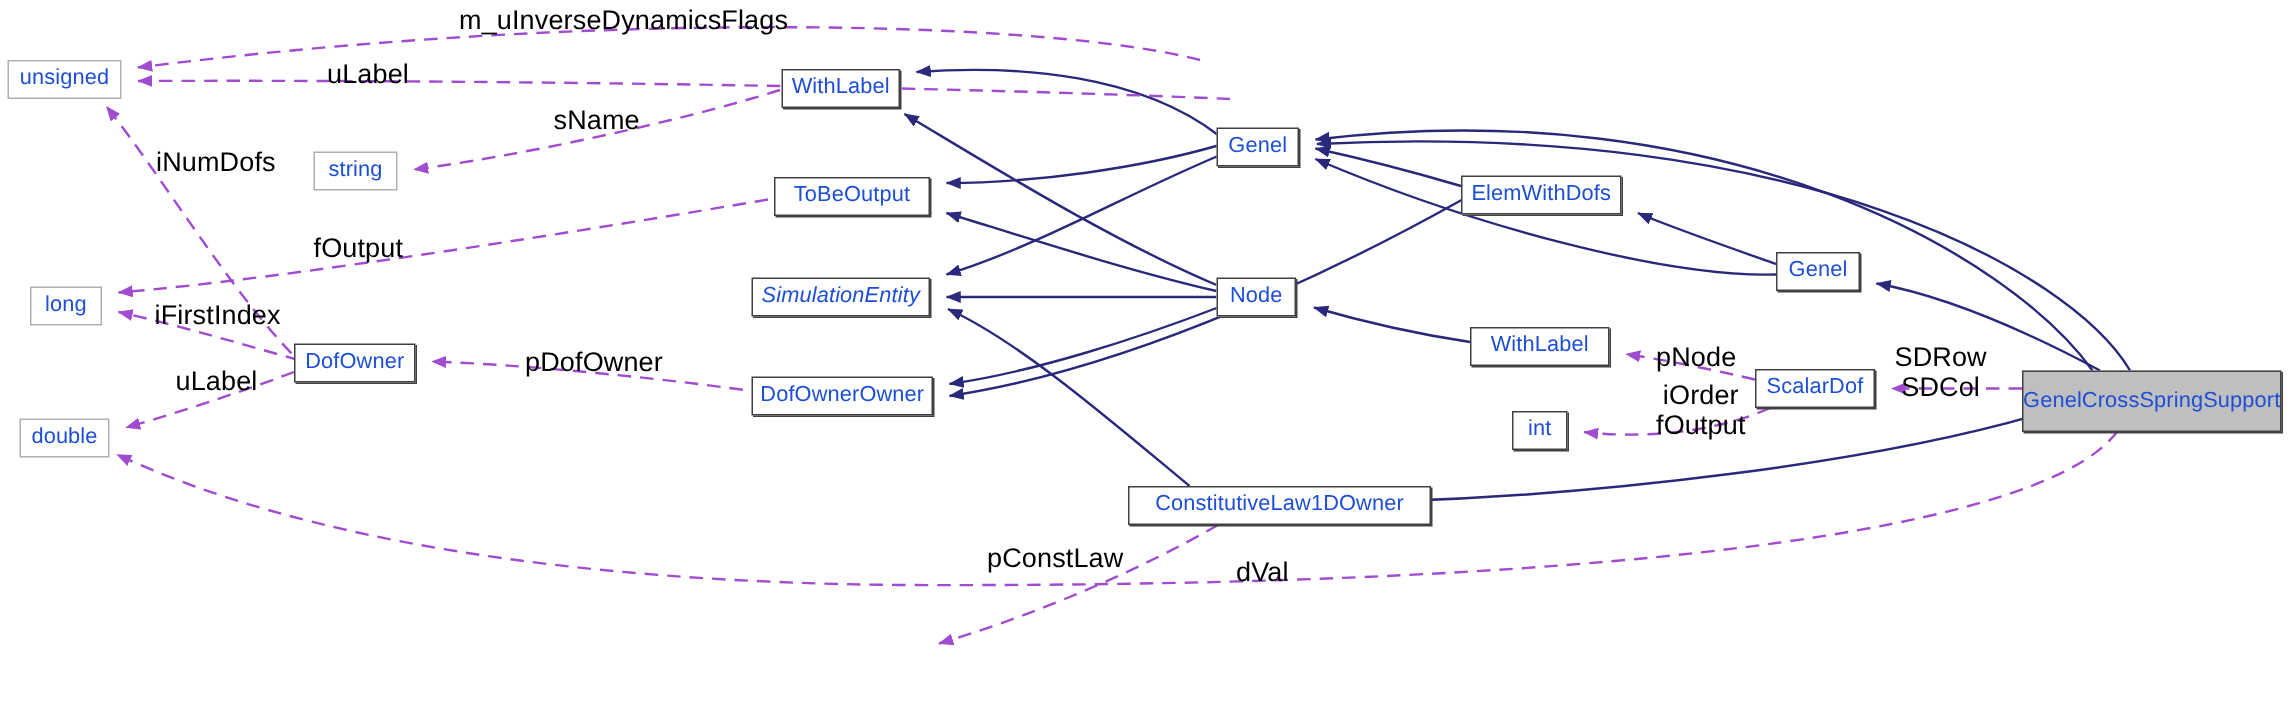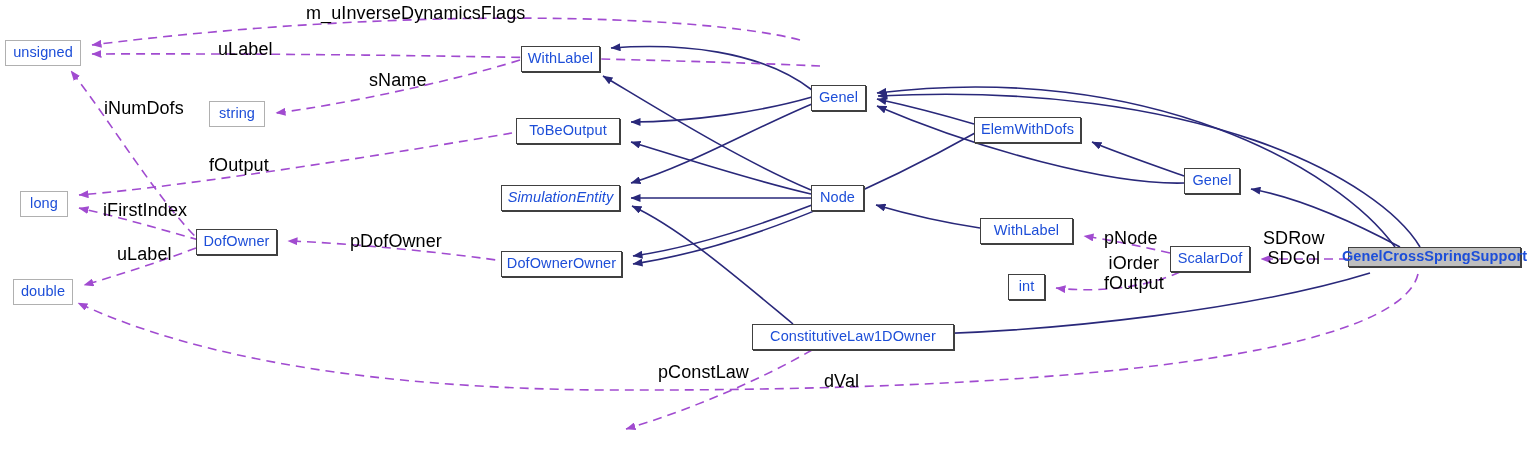--- a/index.html
+++ b/index.html
@@ -121,21 +121,21 @@
   <div class="node klass" style="left:501px; top:185px; width:119px; height:26px;font-style:italic;">SimulationEntity</div>
   <div class="node klass" style="left:501px; top:251px; width:121px; height:26px;">DofOwnerOwner</div>
   <div class="node klass" style="left:811px; top:85px;  width:55px;  height:26px;">Genel</div>
   <div class="node klass" style="left:811px; top:185px; width:53px;  height:26px;">Node</div>
   <div class="node klass" style="left:974px; top:117px; width:107px; height:26px;">ElemWithDofs</div>
   <div class="node klass" style="left:980px; top:218px; width:93px;  height:26px;">WithLabel</div>
   <div class="node klass" style="left:1008px;top:274px; width:37px;  height:26px;">int</div>
   <div class="node klass" style="left:1184px;top:168px; width:56px;  height:26px;">Genel</div>
   <div class="node klass" style="left:1170px;top:246px; width:80px;  height:26px;">ScalarDof</div>
   <div class="node klass" style="left:752px; top:324px; width:202px; height:26px;">ConstitutiveLaw1DOwner</div>
-  <div class="node current" style="left:1348px;top:247px; width:173px; height:20px;font-weight:bold;">GenelCrossSpringSupport</div>
+  <div class="node current" style="left:1348px;top:247px; width:173px; height:41px;">GenelCrossSpringSupport</div>
 
   <div class="edge-label" style="left:306px;  top:3px;">m_uInverseDynamicsFlags</div>
   <div class="edge-label" style="left:218px;  top:39px;">uLabel</div>
   <div class="edge-label" style="left:369px;  top:70px;">sName</div>
   <div class="edge-label" style="left:104px;  top:98px;">iNumDofs</div>
   <div class="edge-label" style="left:209px;  top:155px;">fOutput</div>
   <div class="edge-label" style="left:103px;  top:200px;">iFirstIndex</div>
   <div class="edge-label" style="left:117px;  top:244px;">uLabel</div>
   <div class="edge-label" style="left:350px;  top:231px;">pDofOwner</div>
   <div class="edge-label" style="left:1104px; top:228px;">pNode</div>

